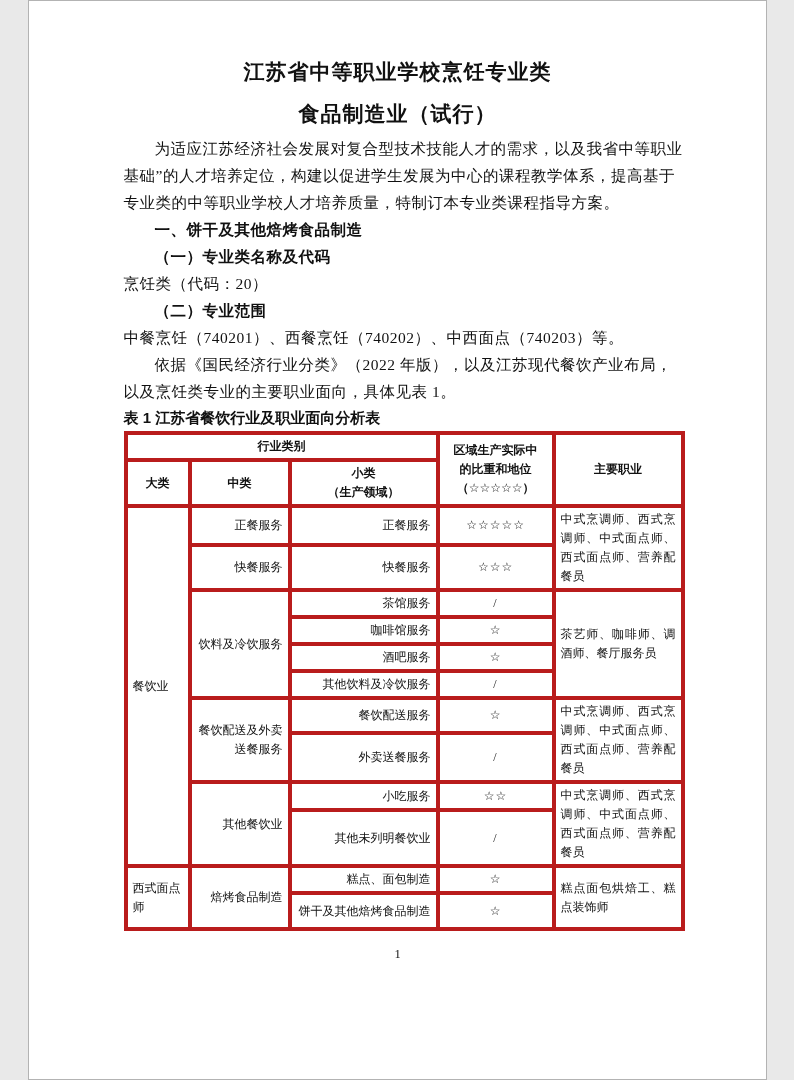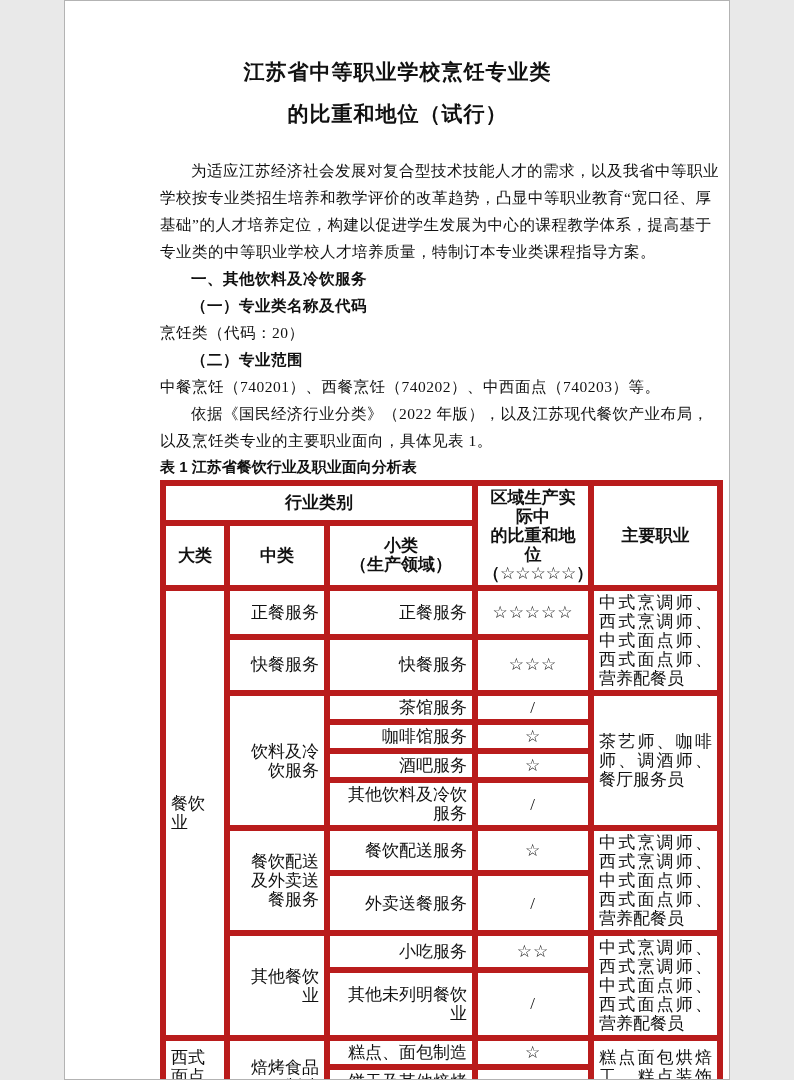--- a/index.html
+++ b/index.html
@@ -1,50 +1,50 @@
 <!DOCTYPE html>
 <html><head>
 <meta charset="utf-8">
 <style>
   html,body{margin:0;padding:0;background:#e9e9e9;}
   .page{
-    width:666px;height:1080px;margin:0 auto;background:#ffffff;
+    width:739px;height:1080px;margin:0 auto;background:#ffffff;
     border:1px solid #b3b3b3;box-sizing:border-box;
     padding:50px 94px 0 95px;
     font-family:"Liberation Serif","DejaVu Serif",serif;
     color:#111;position:relative;overflow:hidden;
   }
   .doc-title{
     text-align:center;font-weight:bold;font-size:21px;line-height:42px;
     font-family:"Liberation Sans","DejaVu Sans",sans-serif;
     letter-spacing:1px;
   }
-  .body-text{margin-top:22px;}
+  .body-text{}
   .line{
     font-size:15.5px;line-height:27px;white-space:nowrap;
     letter-spacing:0.5px;
   }
   .indent{padding-left:31px;}
   .h{
     font-weight:bold;
     font-family:"Liberation Sans","DejaVu Sans",sans-serif;
     letter-spacing:0.5px;
   }
   .table-caption{
     font-weight:bold;font-size:15px;line-height:21px;
     font-family:"Liberation Sans","DejaVu Sans",sans-serif;
     margin-top:2px;
   }
   table.ind{
     border-collapse:collapse;table-layout:fixed;
     width:557px;margin:3px auto 0 auto;
   }
   table.ind td{
-    border:6px solid #b91c1c;
-    font-size:17px;line-height:19px;
+    border:4px solid #b91c1c;
+    font-size:12px;line-height:19px;
     padding:2px 5px;vertical-align:middle;
     overflow:hidden;
   }
   td.th{
     text-align:center;font-weight:bold;
     font-family:"Liberation Sans","DejaVu Sans",sans-serif;
   }
   td.major{text-align:left;}
   td.mid,td.minor{text-align:right;}
   td.weight{text-align:center;letter-spacing:1px;}
@@ -52,29 +52,28 @@
   .page-num{
     text-align:center;font-size:12.5px;margin-top:16px;
   }
 </style>
 </head>
 <body>
 
 <div class="page">
 
   <div class="doc-title">江苏省中等职业学校烹饪专业类</div>
-  <div class="doc-title">的比重和地位（试行）</div>
+  <div class="doc-title">食品制造业（试行）</div>
 
   <div class="body-text">
     <div class="line indent">为适应江苏经济社会发展对复合型技术技能人才的需求，以及我省中等职业</div>
-    <div class="line">学校按专业类招生培养和教学评价的改革趋势，凸显中等职业教育“宽口径、厚</div>
     <div class="line">基础”的人才培养定位，构建以促进学生发展为中心的课程教学体系，提高基于</div>
     <div class="line">专业类的中等职业学校人才培养质量，特制订本专业类课程指导方案。</div>
 
-    <div class="line h indent">一、其他饮料及冷饮服务</div>
+    <div class="line h indent">一、饼干及其他焙烤食品制造</div>
     <div class="line h indent">（一）专业类名称及代码</div>
     <div class="line">烹饪类（代码：20）</div>
     <div class="line h indent">（二）专业范围</div>
     <div class="line">中餐烹饪（740201）、西餐烹饪（740202）、中西面点（740203）等。</div>
     <div class="line indent">依据《国民经济行业分类》（2022 年版），以及江苏现代餐饮产业布局，</div>
     <div class="line">以及烹饪类专业的主要职业面向，具体见表 1。</div>
   </div>
 
   <div class="table-caption">表 1 江苏省餐饮行业及职业面向分析表</div>
 

